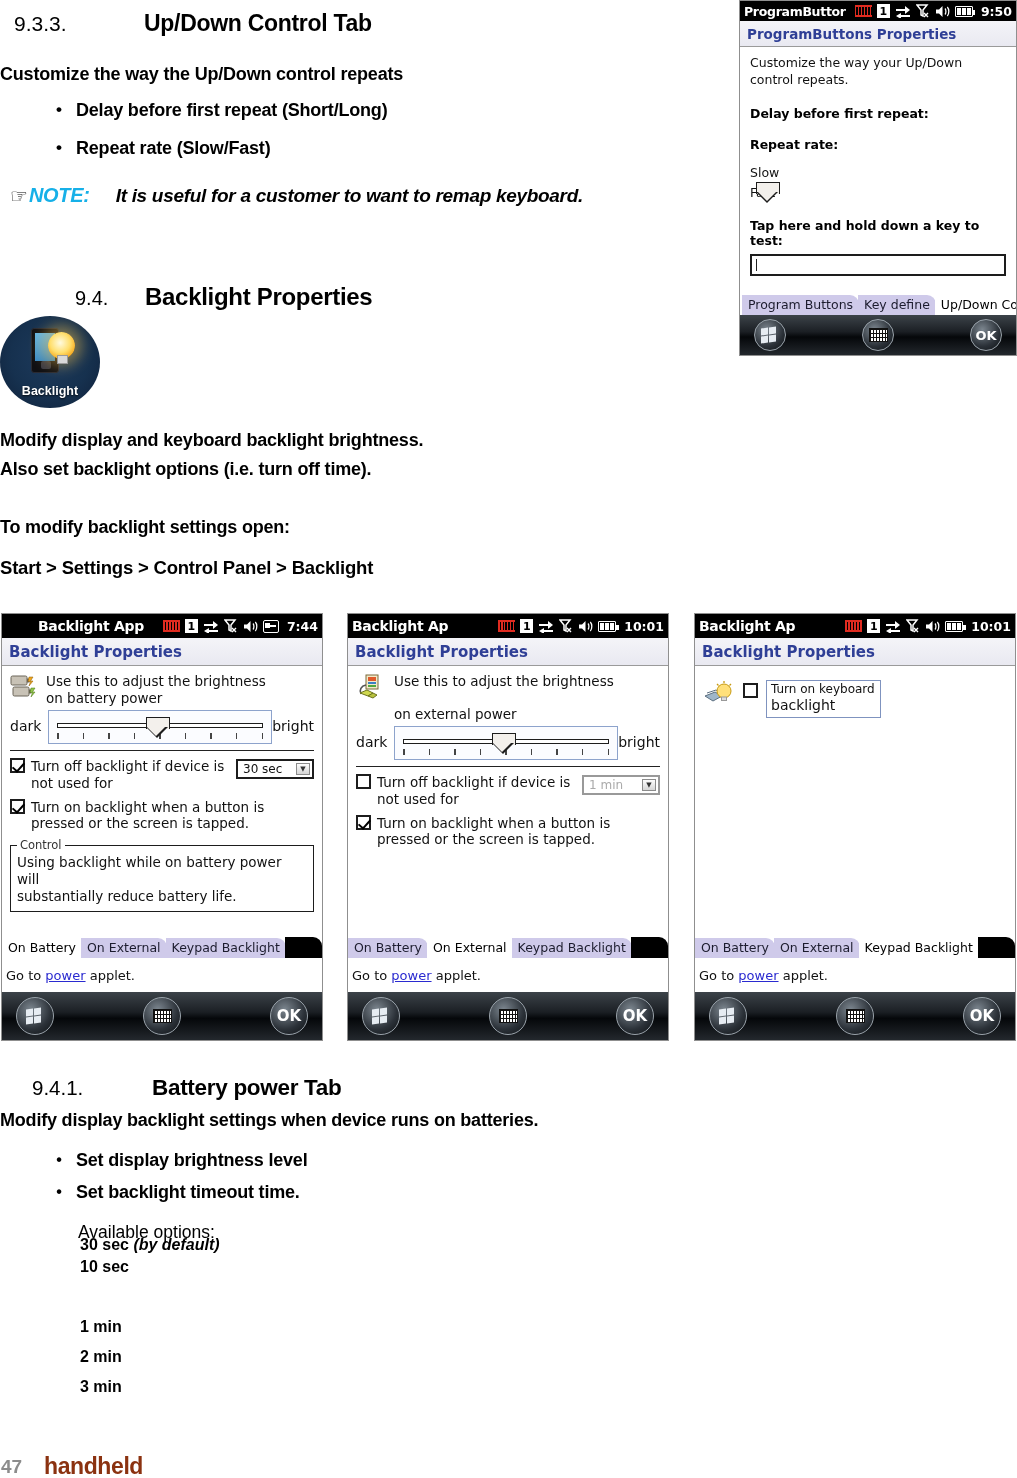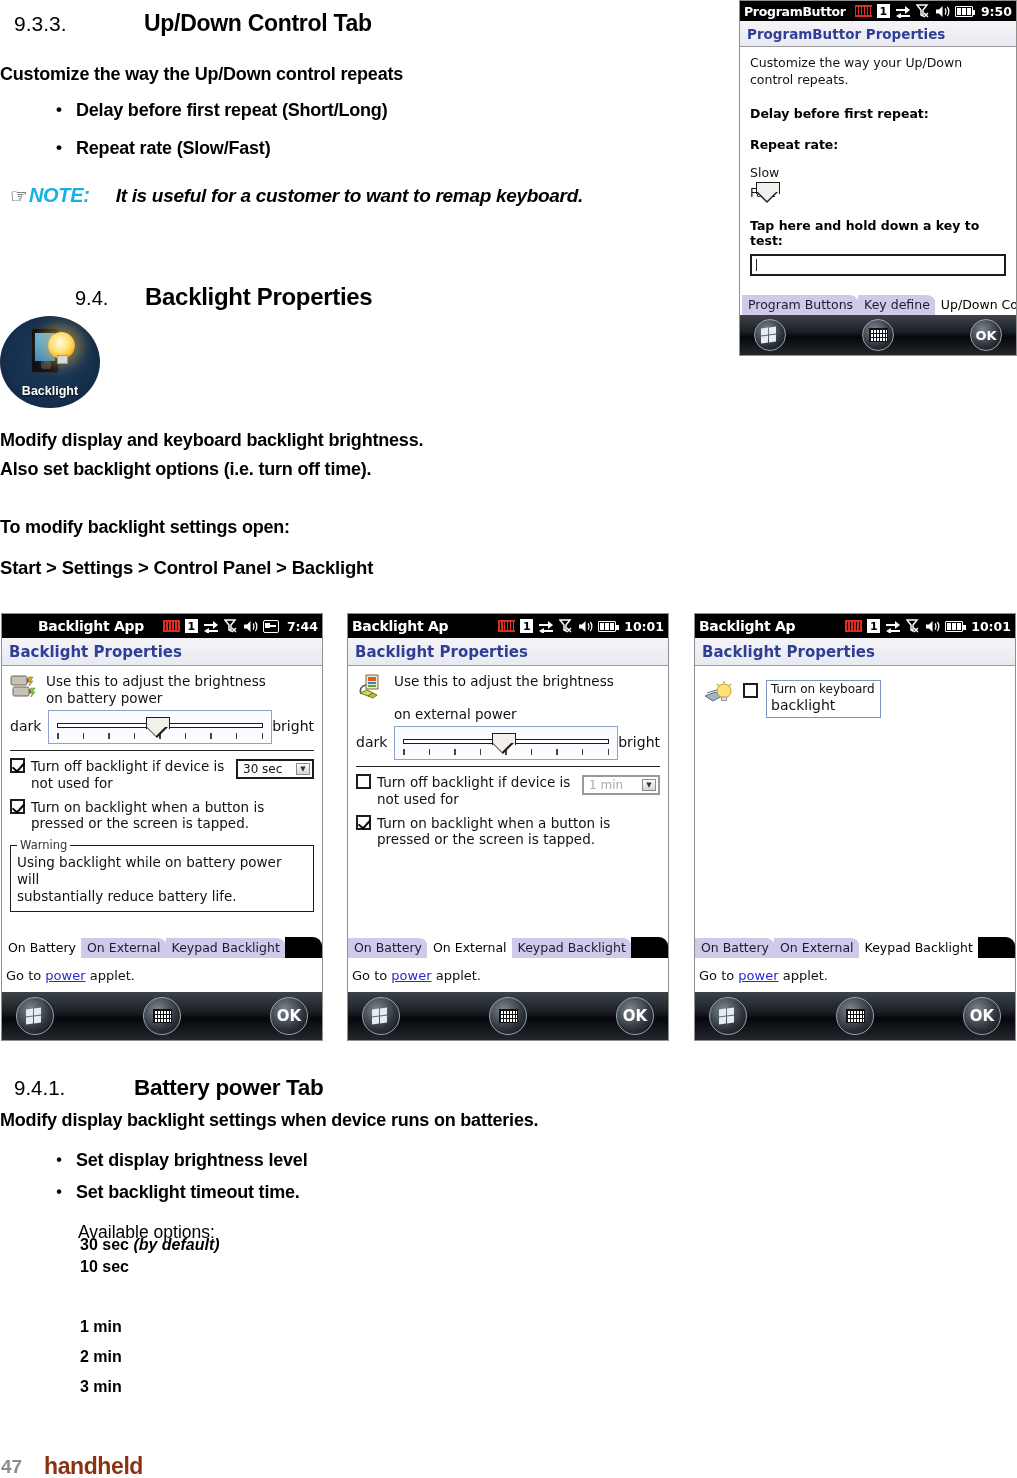--- a/index.html
+++ b/index.html
@@ -75,21 +75,21 @@
     text-shadow:0 1px 2px rgba(0,0,0,.8);
   }
 
   #p-modify1 { left:0px; top:430px; font-size:18px; }
   #p-modify2 { left:0px; top:459px; font-size:18px; }
   #p-tomodify { left:0px; top:517px; font-size:18px; }
   #p-path { left:0px; top:557px; font-size:18.5px; }
 
   
   #h-941 { left:14px; top:1075px; width:700px; }
-  #h-941 .num { display:inline-block; width:120px; font-size:20.5px; font-weight:normal; }
+  #h-941 .num { display:inline-block; width:120px; font-size:20.5px; font-weight:normal;margin-left:18px; }
   #h-941 .ttl { font-size:22.5px; font-weight:bold; letter-spacing:-0.3px; }
 
   #p-modbatt { left:0px; top:1110px; font-size:18px; }
   .bullet2-row { position:absolute; display:flex; align-items:flex-start; }
   .bullet2-dot { width:34px; text-align:center; font-size:16px; font-weight:bold; line-height:1.2;}
   #b3 { left:42px; top:1150px; }
   #b4 { left:42px; top:1182px; }
   #p-avail { position:absolute; left:78px; top:1222px; font-size:17.5px; font-weight:normal; color:#000;}
 
   .opt { position:absolute; left:80px; font-size:16px; font-weight:bold; color:#000; }
@@ -270,21 +270,21 @@
             </svg>
         </span>
         <span class="ico-batt">
             <span></span>
             <span></span>
             <span></span>
           </span>
         <span class="tb-time">9:50</span>
       </span>
     </div>
-    <div class="pda-head">ProgramButtor Properties</div>
+    <div class="pda-head">ProgramButtons Properties</div>
     <div class="pda-body" style="padding:8px 10px 0 10px;">
       <div class="pd-text" style="line-height:1.35;">Customize the way your Up/Down control repeats.</div>
       <div class="pd-bold" style="margin-top:17px;">Delay before first repeat:</div>
 
 
       <div class="pd-bold" style="margin-top:16px;">Repeat rate:</div>
 
       <div style="display:flex; align-items:flex-start; margin-top:8px;flex-direction:column;">
         <span class="pd-text" style="width:42px; padding-top:5px;">Slow</span>
         <div class="slider" style="flex:1; margin:0 6px;">
@@ -422,21 +422,21 @@
 
       <div style="display:flex; align-items:flex-start; gap:6px; margin-top:7px;">
         <span class="chk on"></span>
         <div>
           <div class="pd-text" style="font-size:13.5px;">Turn on backlight when a button is</div>
           <div class="pd-text" style="font-size:13.5px;">pressed or the screen is tapped.</div>
         </div>
       </div>
 
       <div class="group" style="margin-top:13px; padding:8px 6px 6px 6px;">
-        <span class="legend">Warning</span>
+        <span class="legend">Control</span>
         <div class="pd-text" style="font-size:13.5px;">Using backlight while on battery power will</div>
         <div class="pd-text" style="font-size:13.5px;">substantially reduce battery life.</div>
       </div>
     </div>
 
     <div class="tabstrip" style="bottom:82px; padding-left:0px;">
       <div class="tab active">On Battery</div>
       <div class="tab">On External</div>
       <div class="tab">Keypad Backlight</div>
       <div class="tab-end"></div>

